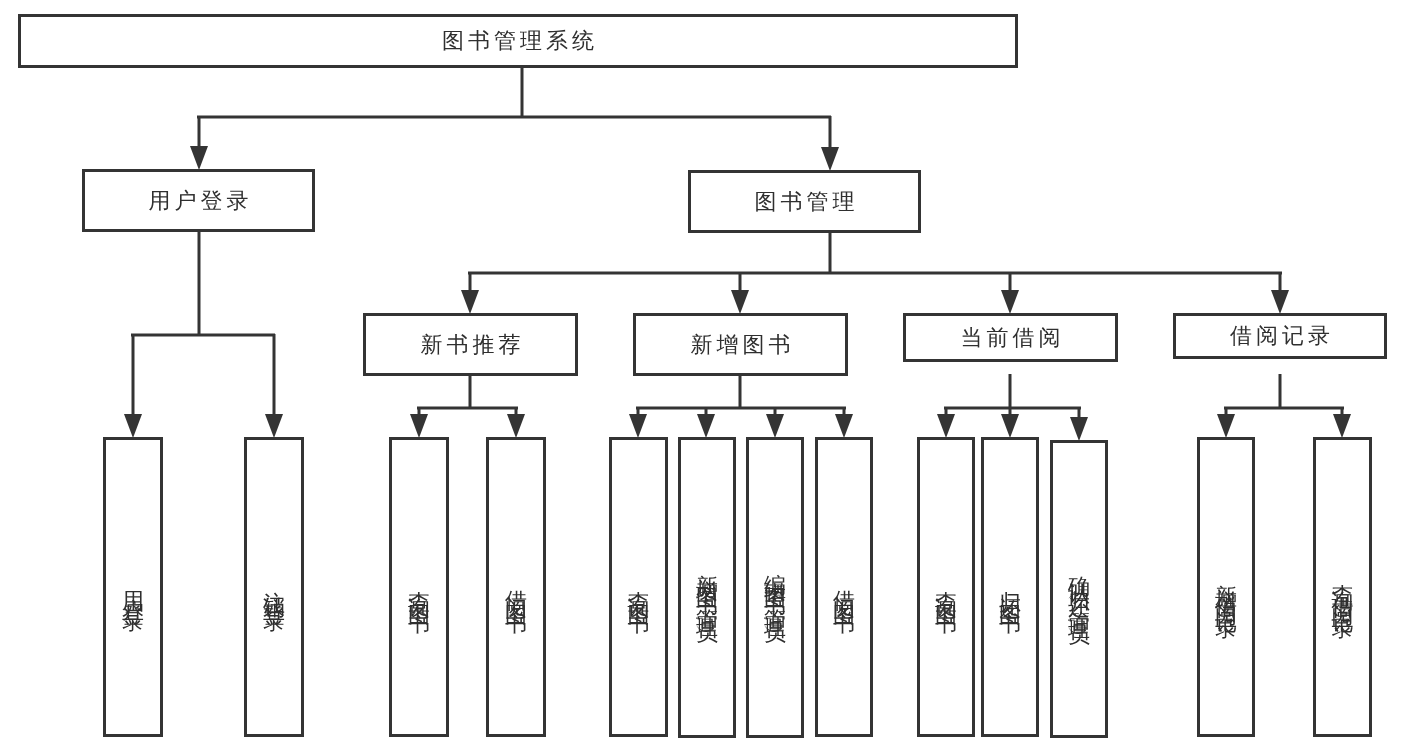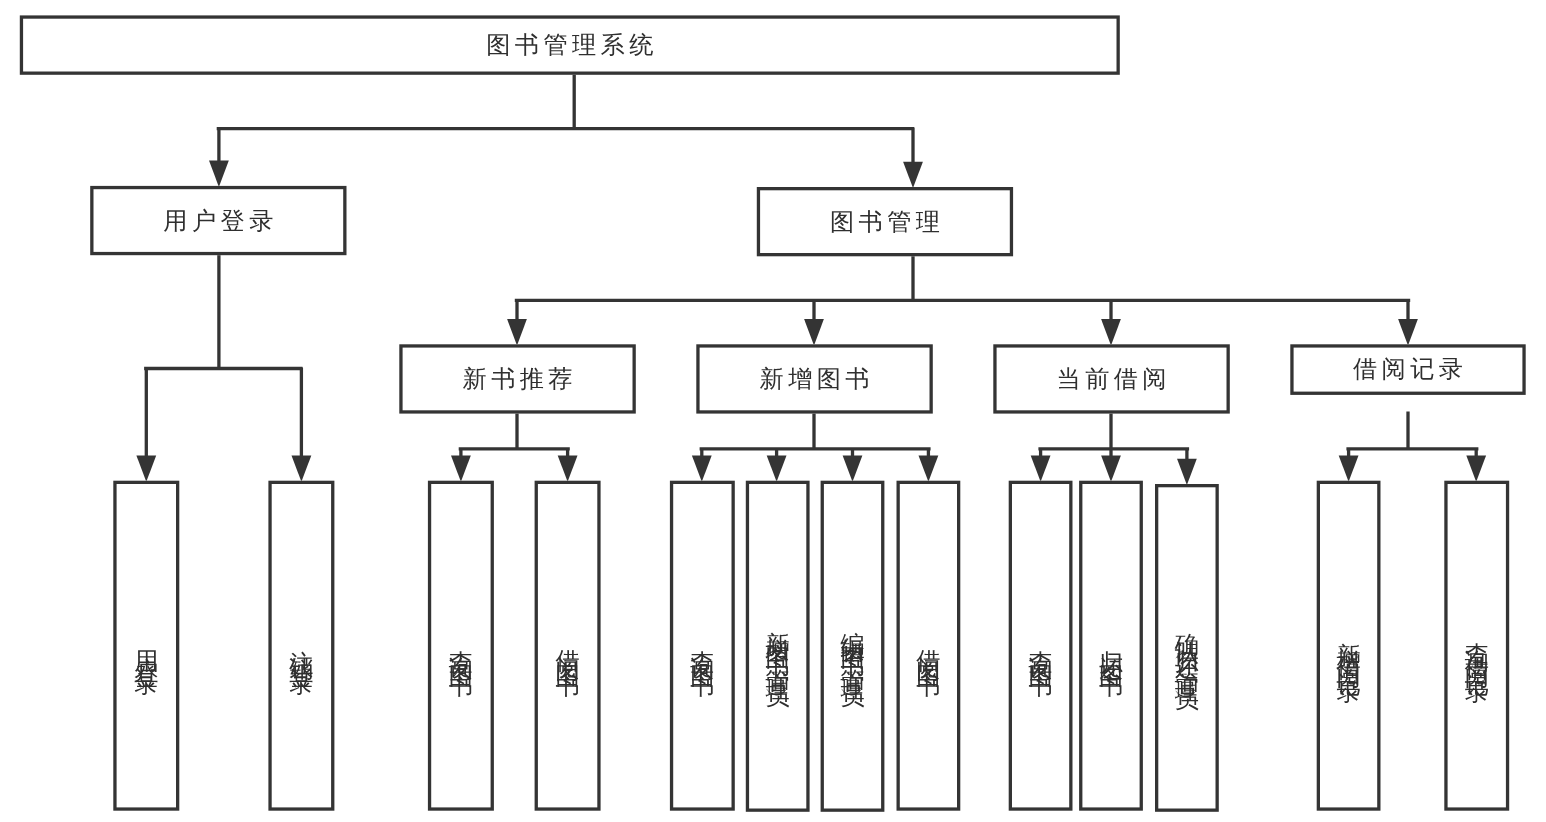--- a/index.html
+++ b/index.html
@@ -110,21 +110,21 @@
   <div class="box hbox" style="left:688px; top:170px; width:233px; height:63px;">
     <span>图书管理</span>
   </div>
 
   <div class="box hbox" style="left:363px; top:313px; width:215px; height:63px;">
     <span>新书推荐</span>
   </div>
   <div class="box hbox" style="left:633px; top:313px; width:215px; height:63px;">
     <span>新增图书</span>
   </div>
-  <div class="box hbox" style="left:903px; top:313px; width:215px; height:63px;">
+  <div class="box hbox" style="left:903px; top:313px; width:215px; height:49px;">
     <span>当前借阅</span>
   </div>
   <div class="box hbox" style="left:1173px; top:313px; width:214px; height:46px;">
     <span>借阅记录</span>
   </div>
 
   <div class="box vbox" style="left:103px; top:437px; width:60px; height:300px;">
     <span>用户登录</span>
   </div>
   <div class="box vbox" style="left:244px; top:437px; width:60px; height:300px;">

